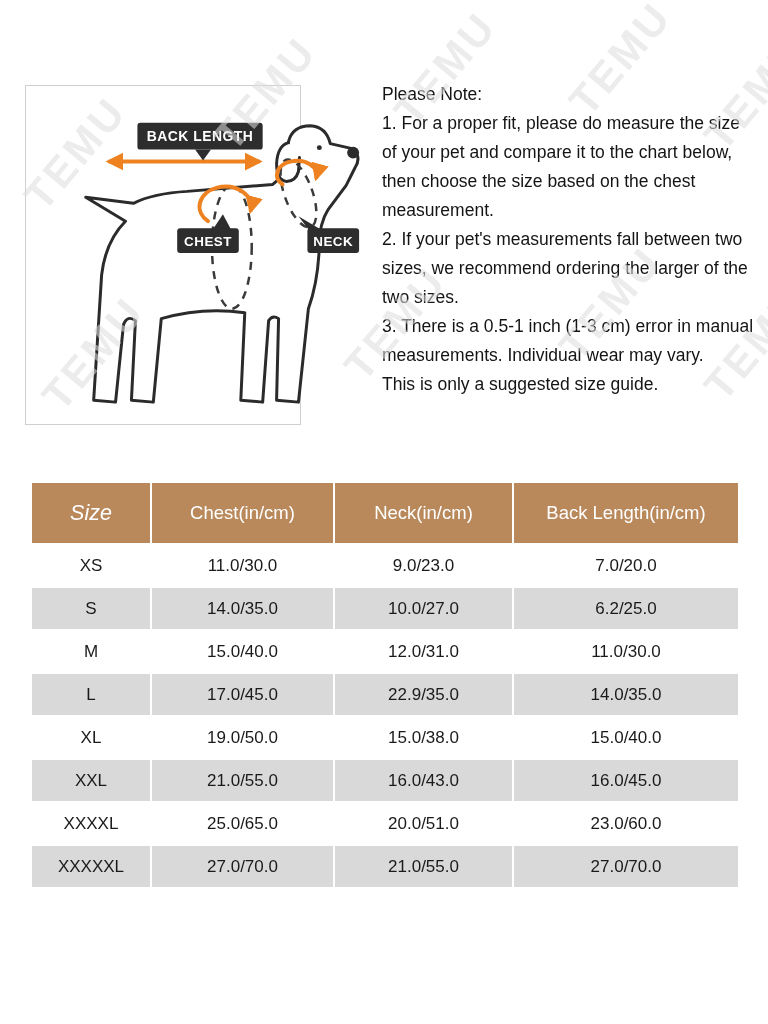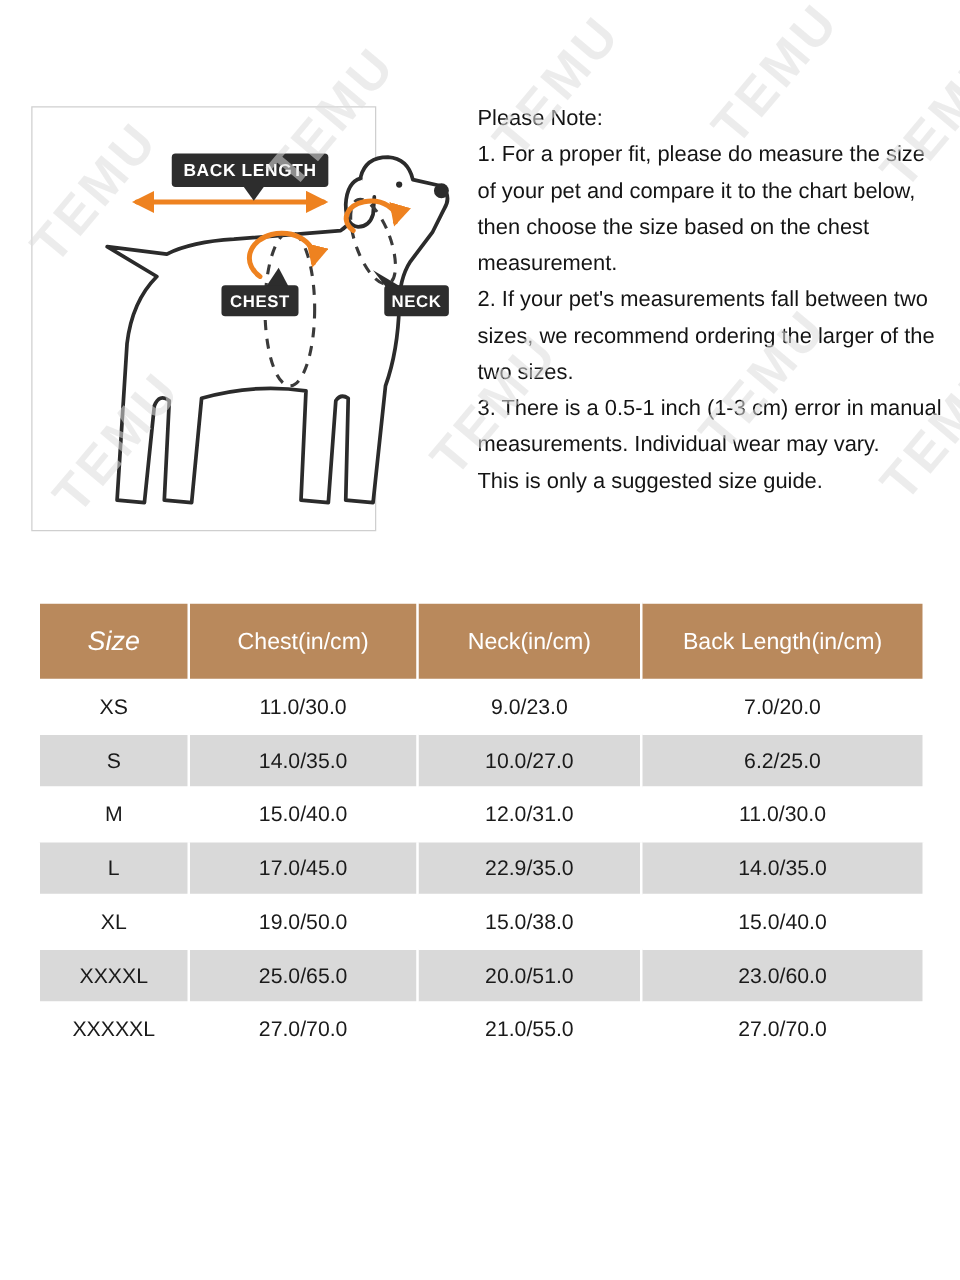--- a/index.html
+++ b/index.html
@@ -237,20 +237,26 @@
           <td>22.9/35.0</td>
           <td>14.0/35.0</td>
         </tr>
         <tr>
           <td>XL</td>
           <td>19.0/50.0</td>
           <td>15.0/38.0</td>
           <td>15.0/40.0</td>
         </tr>
         <tr>
+          <td>XXL</td>
+          <td>21.0/55.0</td>
+          <td>16.0/43.0</td>
+          <td>16.0/45.0</td>
+        </tr>
+        <tr>
           <td>XXXXL</td>
           <td>25.0/65.0</td>
           <td>20.0/51.0</td>
           <td>23.0/60.0</td>
         </tr>
         <tr>
           <td>XXXXXL</td>
           <td>27.0/70.0</td>
           <td>21.0/55.0</td>
           <td>27.0/70.0</td>

